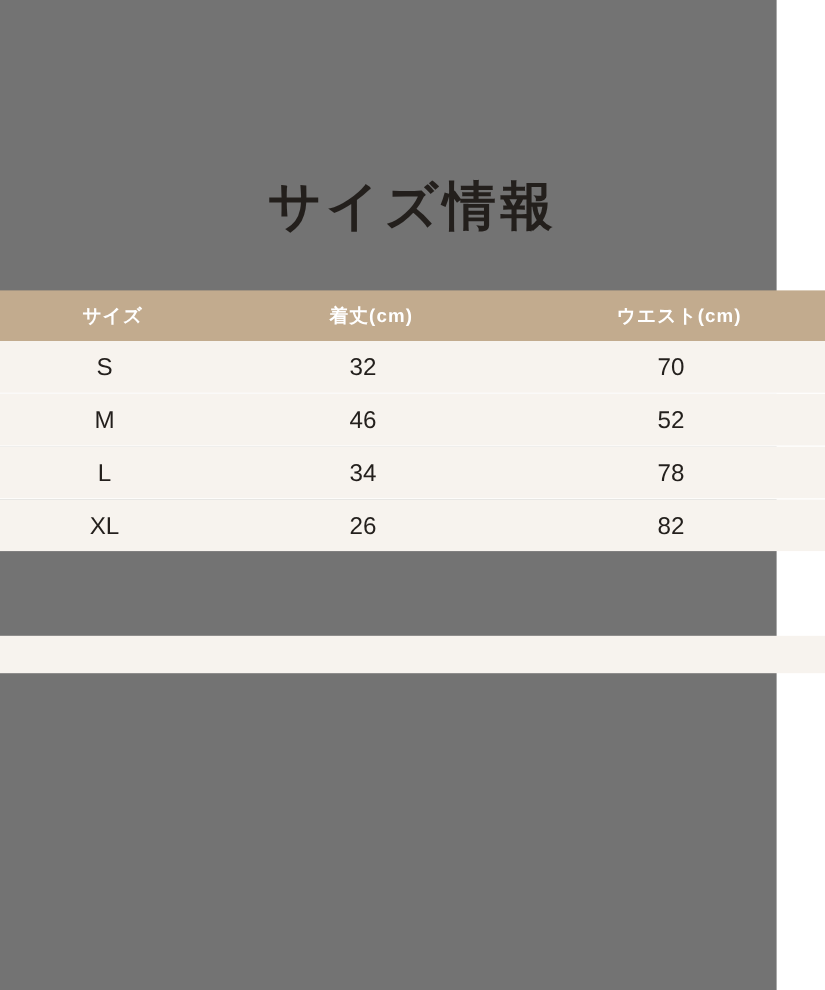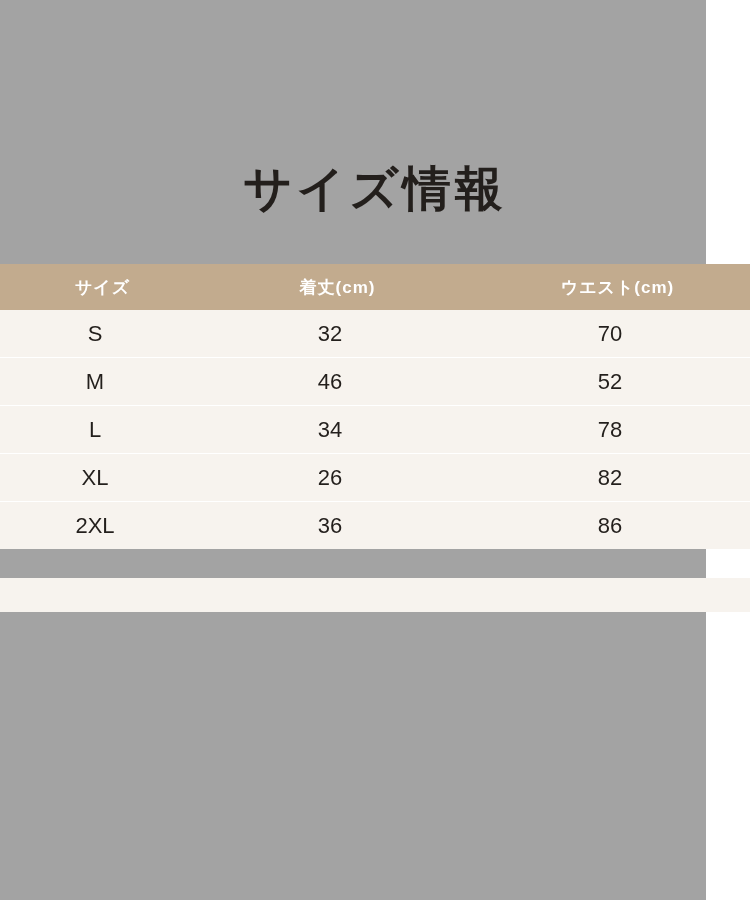--- a/index.html
+++ b/index.html
@@ -10,21 +10,21 @@
     width: 750px;
     height: 900px;
     background: #ffffff;
     font-family: "Liberation Sans", sans-serif;
     overflow: hidden;
   }
   .page {
     position: relative;
     width: 706px;
     height: 900px;
-    background: #a3a3a3;
+    background: #737373;
   }
   .title {
     position: absolute;
     top: 160px;
     left: 0;
     width: 750px;
     text-align: center;
     font-family: "Liberation Serif", serif;
     font-weight: bold;
     font-size: 48px;
@@ -112,23 +112,18 @@
       <tr>
         <td>L</td>
         <td>34</td>
         <td>78</td>
       </tr>
       <tr>
         <td>XL</td>
         <td>26</td>
         <td>82</td>
       </tr>
-      <tr>
-        <td>2XL</td>
-        <td>36</td>
-        <td>86</td>
-      </tr>
     </tbody>
   </table>
 
   <div class="table-footer"></div>
 
 </div>
 
 </body></html>

